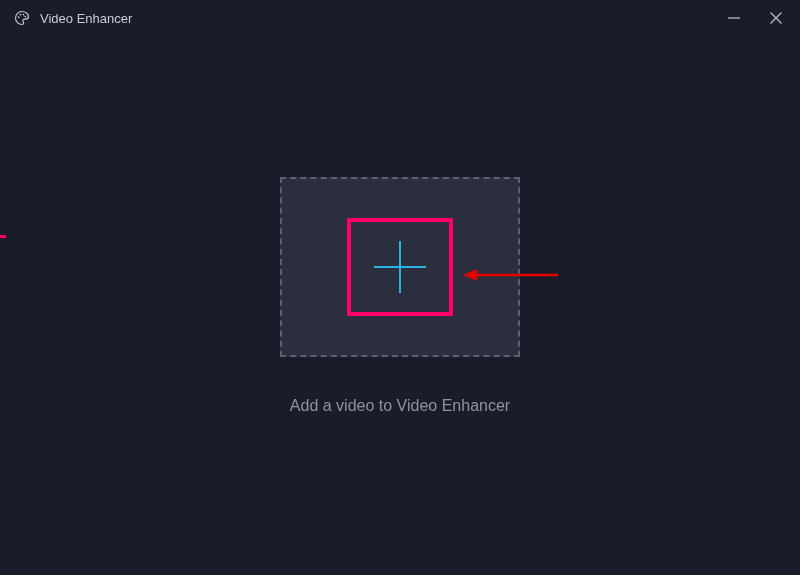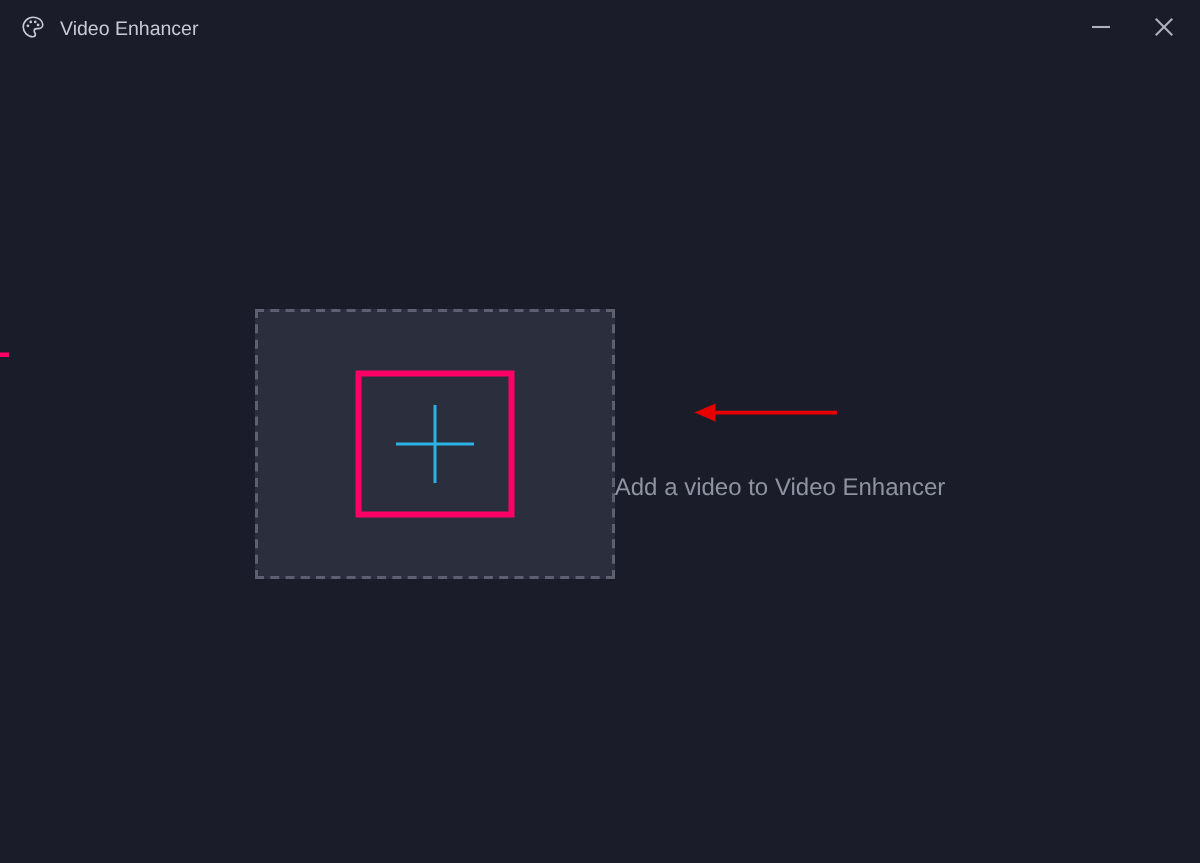--- a/index.html
+++ b/index.html
@@ -54,21 +54,21 @@
       width: 20px;
       height: 20px;
     }
     .main-area {
       position: absolute;
       top: 36px;
       left: 0;
       right: 0;
       bottom: 0;
       display: flex;
-      flex-direction: row;
+      flex-direction: column;
       align-items: center;
       justify-content: center;
     }
     .dropzone {
       width: 240px;
       height: 180px;
       border: 2px dashed #5c6070;
       background: #2b2f3d;
       display: flex;
       align-items: center;

